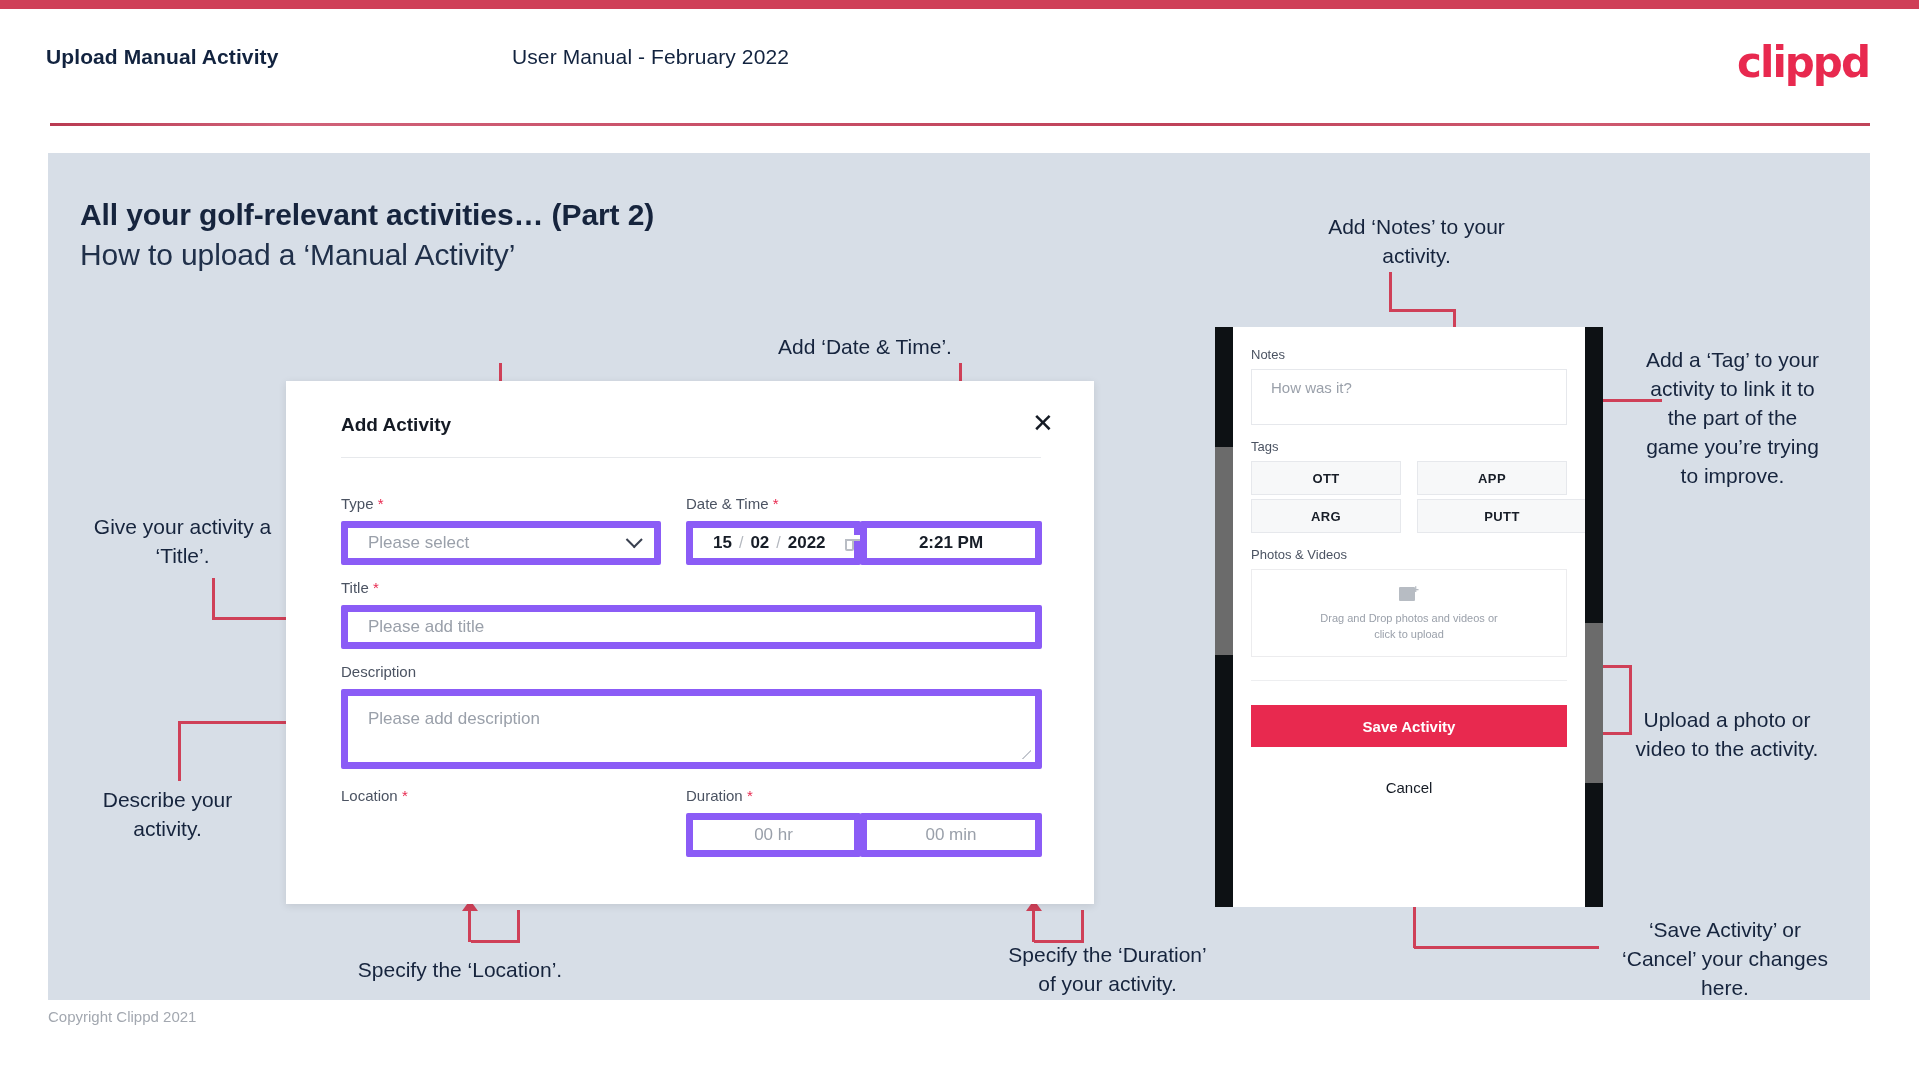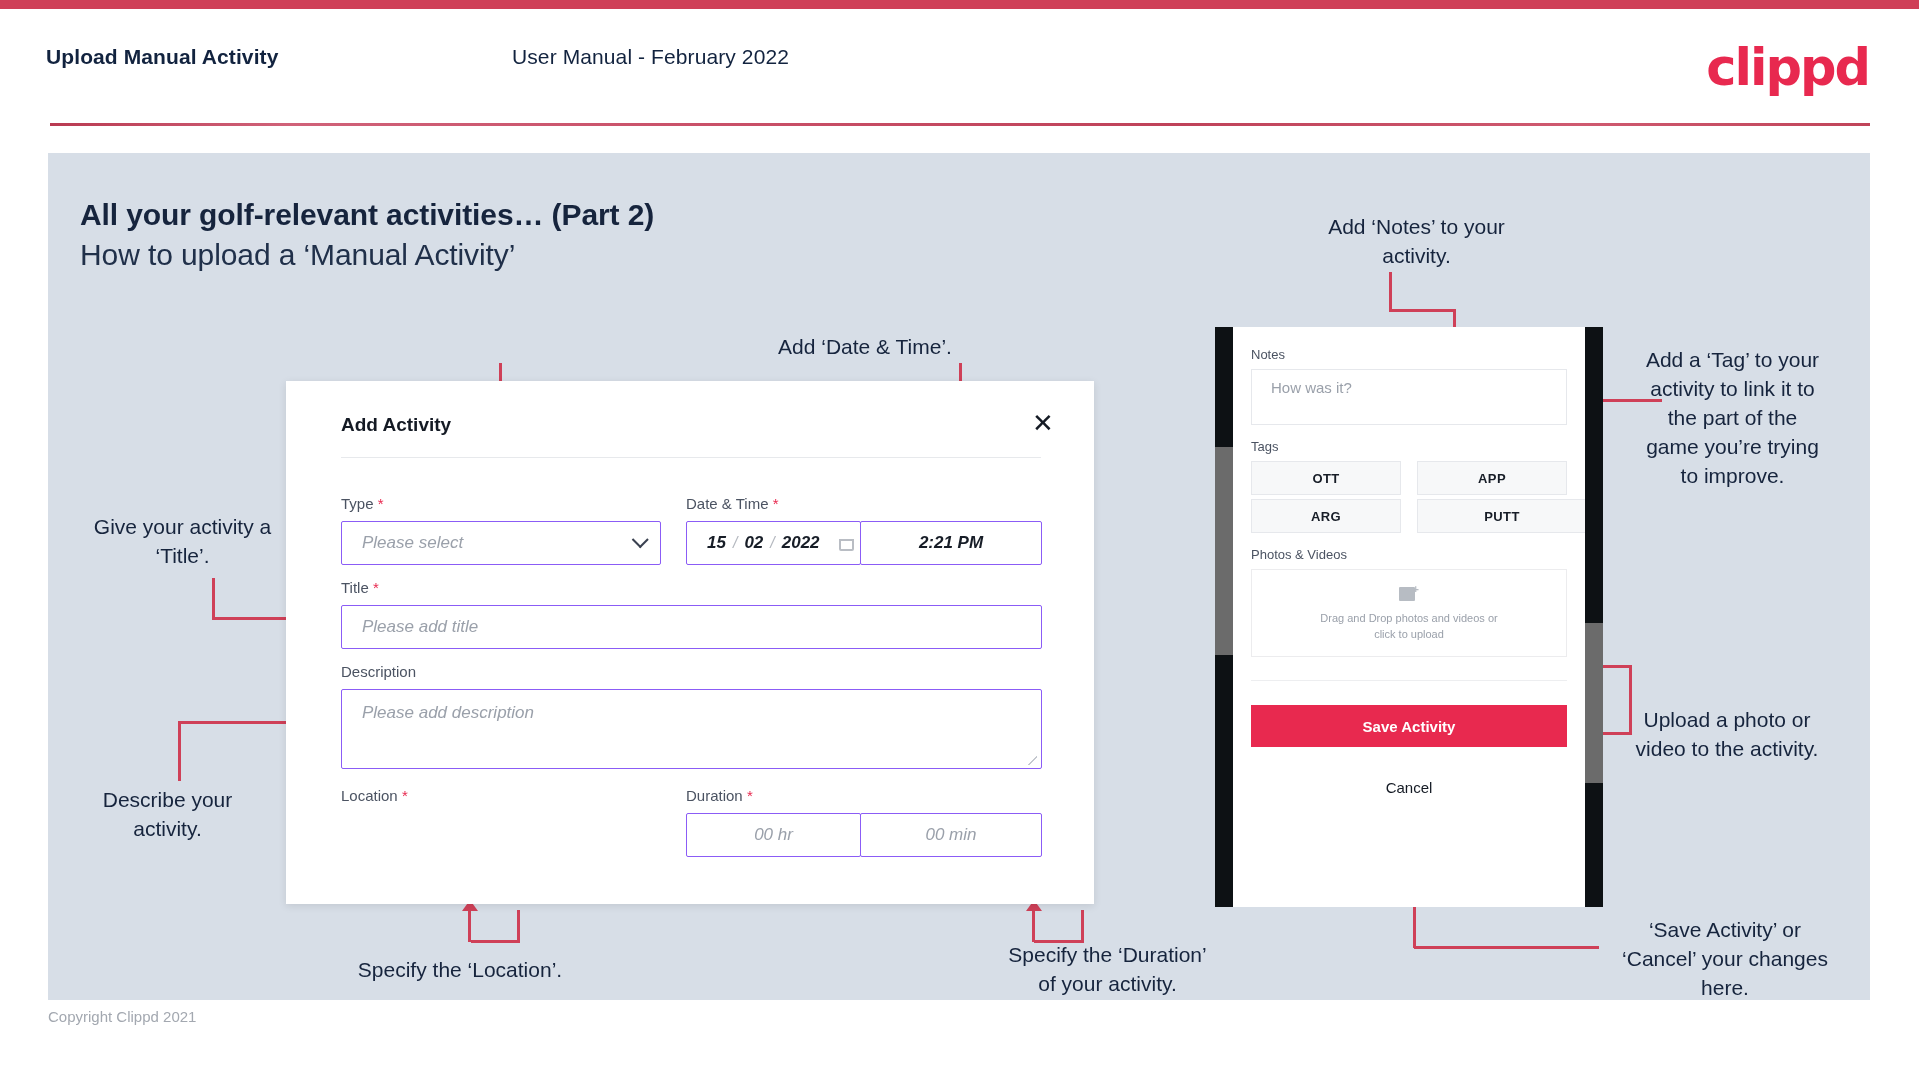--- a/index.html
+++ b/index.html
@@ -21,21 +21,21 @@
   .hdr-title {
     position:absolute; left:46px; top:45px;
     font-size:21px; font-weight:700; color:#12233f; letter-spacing:.1px;
   }
   .hdr-sub {
     position:absolute; left:512px; top:45px;
     font-size:21px; font-weight:400; color:#12233f; letter-spacing:.1px;
   }
   .logo {
     position:absolute; right:50px; top:42px;
-    font-size:51px; font-weight:700; color:#e8294f;
+    font-size:42px; font-weight:700; color:#e8294f;
     letter-spacing:-2.0px; line-height:1;
     font-family:"DejaVu Sans", sans-serif;
   }
   .hdr-rule {
     position:absolute; left:50px; top:123px; width:1820px; height:3px;
     background:linear-gradient(90deg,#b93a51 0%,#d06279 13%,#c95068 37%,#bf4259 62%,#cf5a70 84%,#c04459 100%);
   }
 
   
   .panel {
@@ -86,22 +86,22 @@
     line-height:1;
   }
   .dlg-rule {
     position:absolute; left:55px; top:76px; width:700px; height:1px; background:#e7e9ec;
   }
   .fld-label {
     position:absolute; font-size:15px; color:#4b5362; font-weight:400;
   }
   .req { color:#e8294f; font-size:15px; }
   .inp {
-    position:absolute; border:1px solid #8b5cf6; background:#fff;
-    display:flex; align-items:center; border-radius:2px;font-style:italic;
+    position:absolute; border:7px solid #8b5cf6; background:#fff;
+    display:flex; align-items:center; border-radius:2px;
   }
   .ph { color:#9aa0aa; font-size:17px; padding-left:20px; }
   .val { color:#171d27; font-size:17px; font-weight:700; }
   .chev {
     position:absolute; right:18px; top:50%; transform:translateY(-50%);
     width:12px; height:12px; border-right:2px solid #3a4150; border-bottom:2px solid #3a4150;
     transform-origin:center; rotate:45deg; margin-top:-5px;
   }
   .cal {
     width:15px; height:16px; border:2px solid #b9bdc4; border-radius:2px; position:relative;

